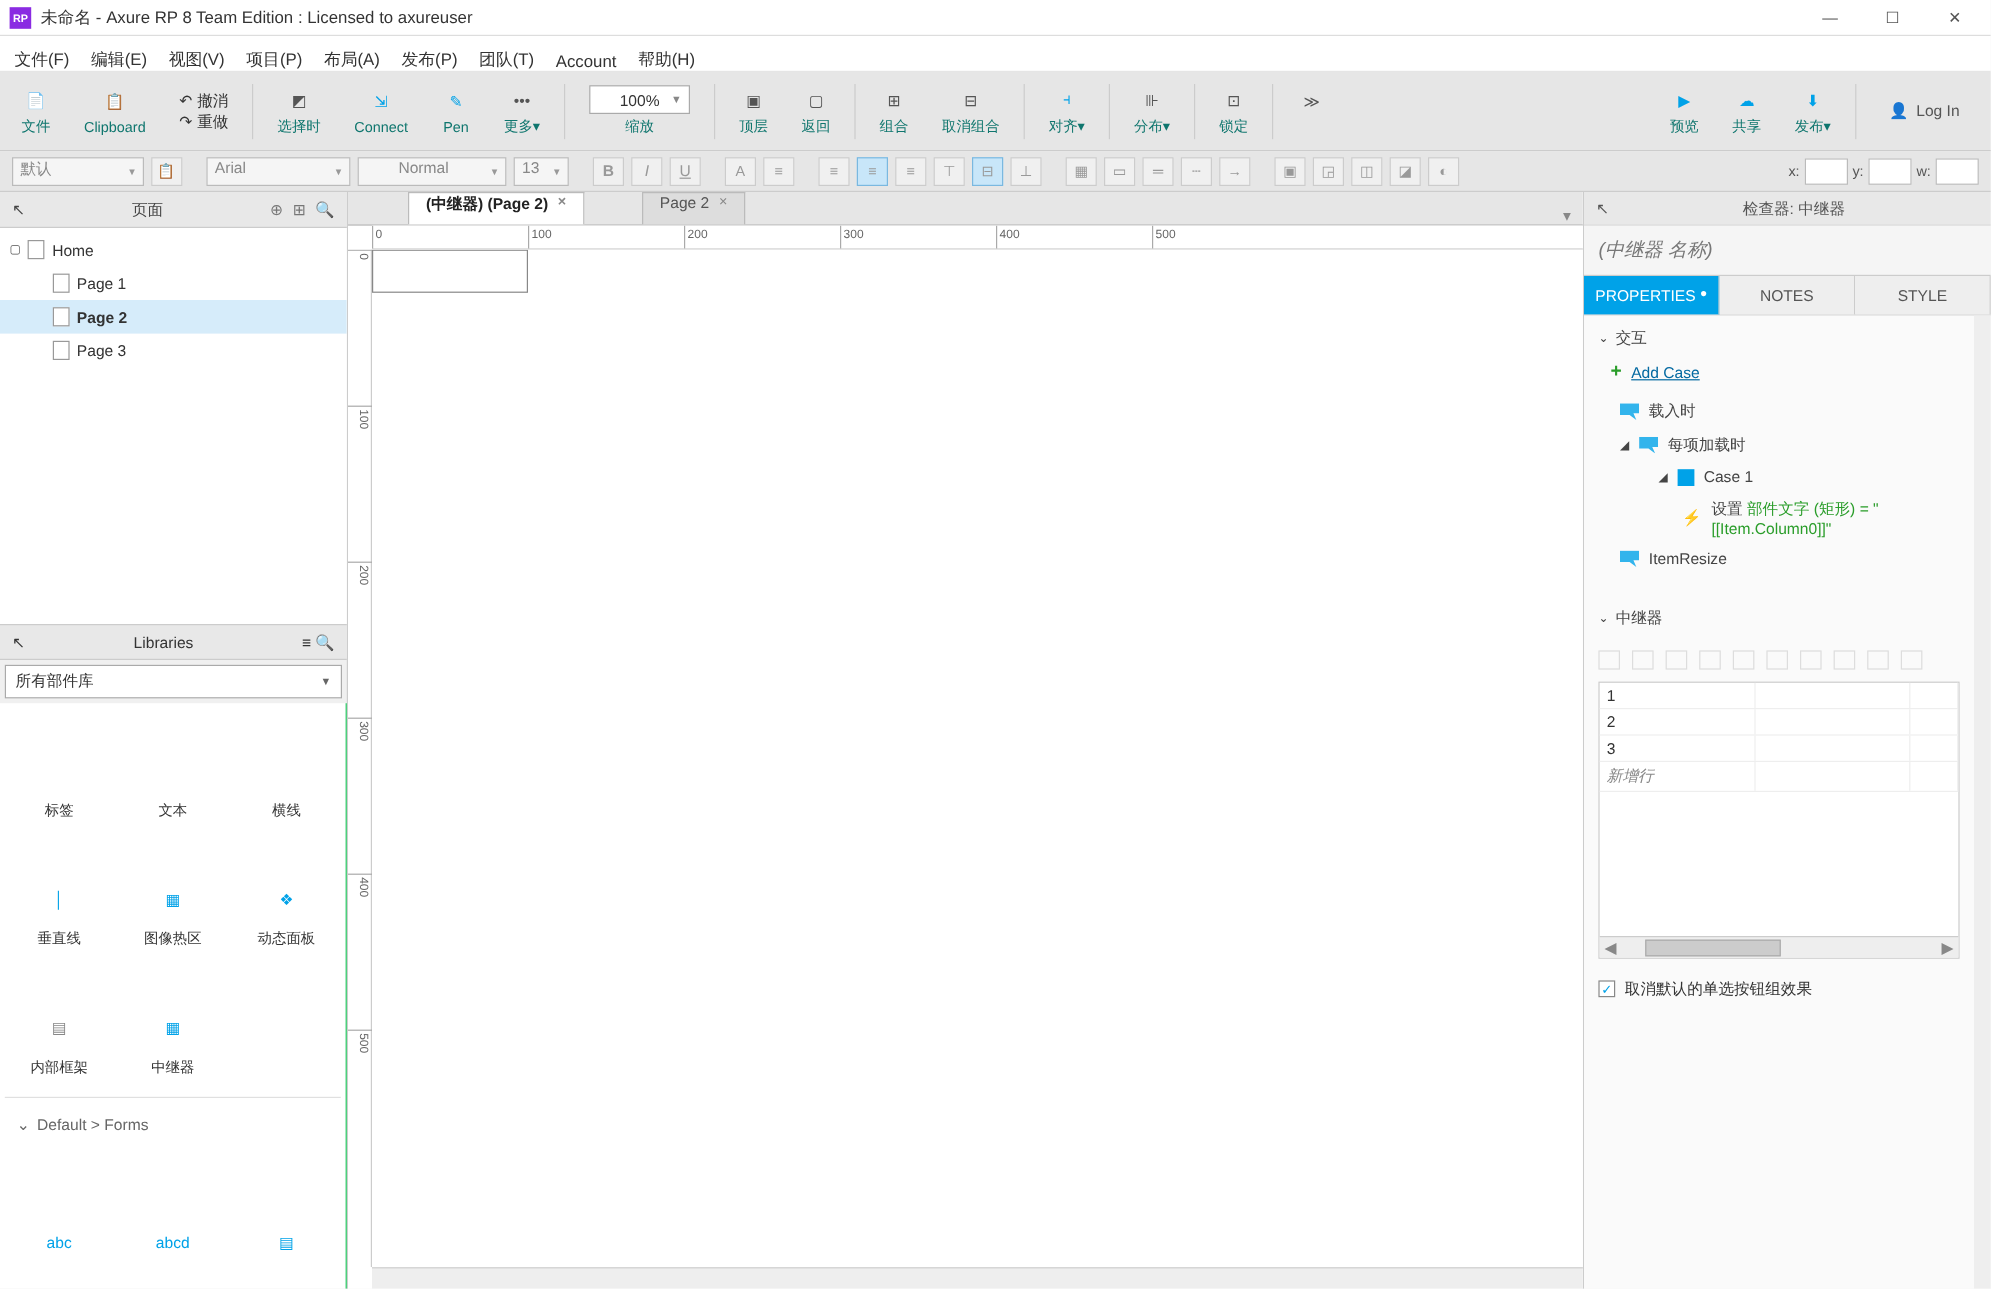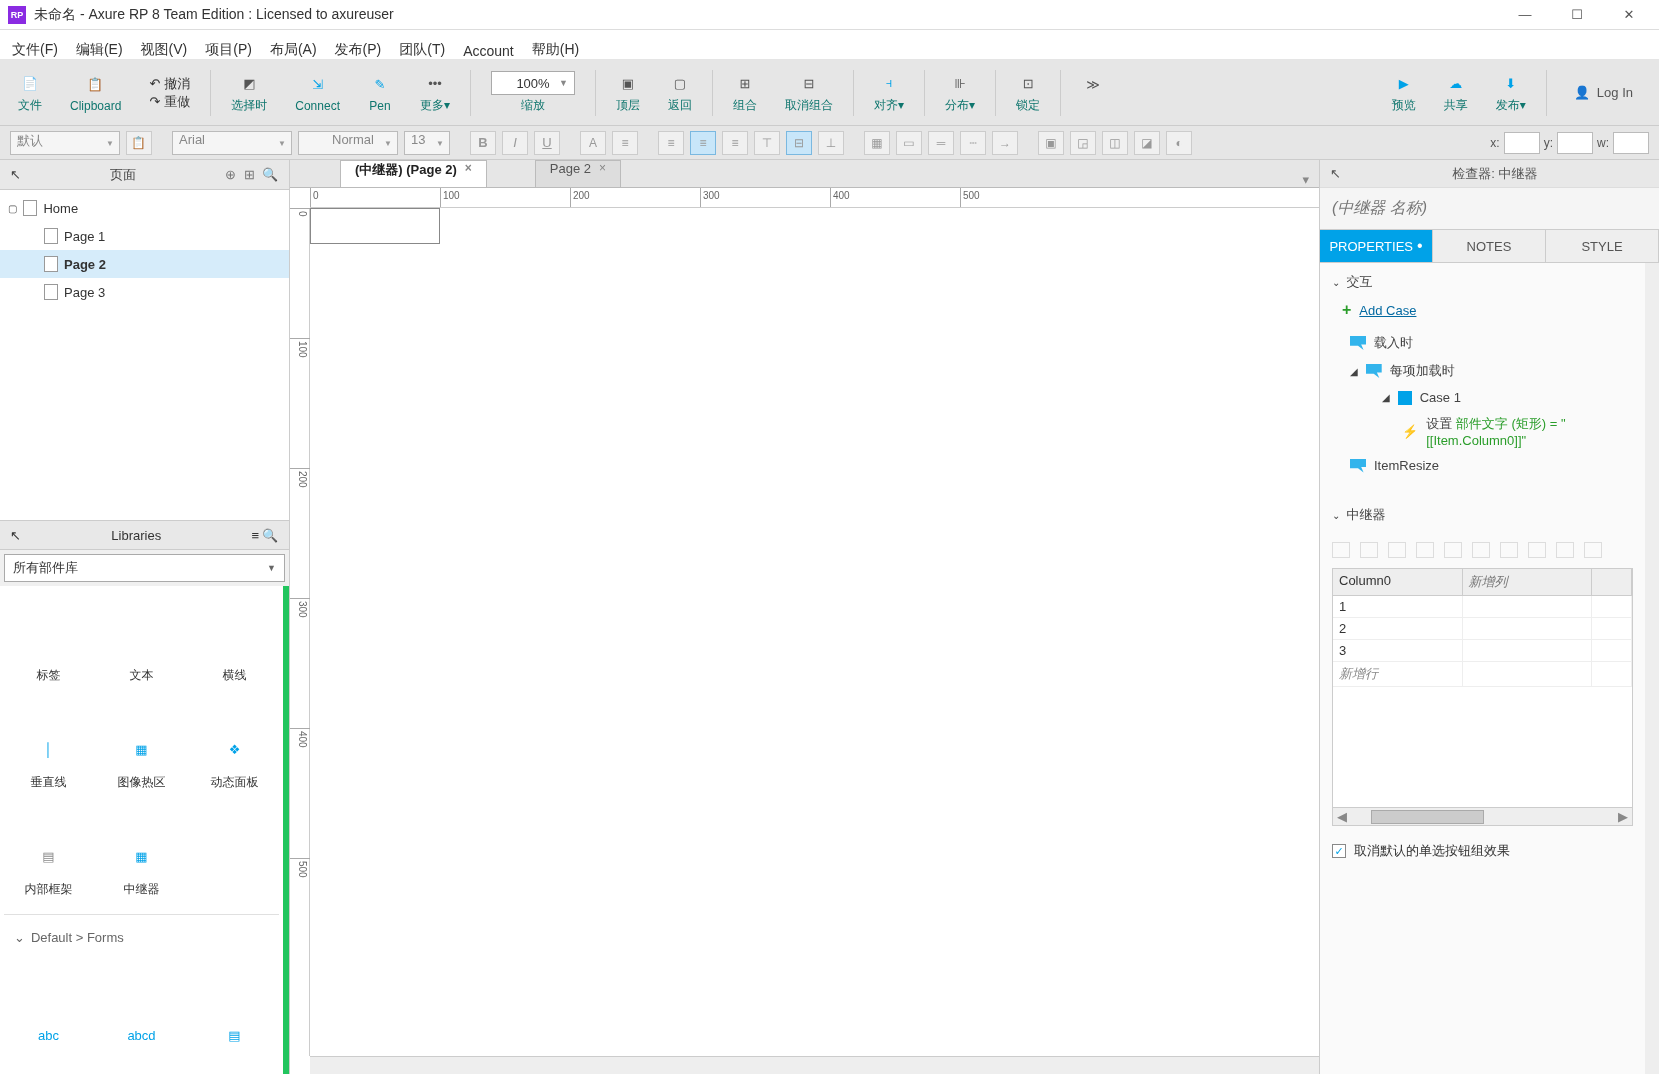--- a/index.html
+++ b/index.html
@@ -53,21 +53,21 @@
 .tree-item.child { padding-left:44px;}
 .tree-item.selected { background:#d6ecfa;}
 .tree-item .page-icon{ width:14px; height:16px; border:1px solid #999; background:#fff;}
 .tree-item .tri { font-size:10px; color:#555;}
 .tree-item .bold { font-weight:bold;}
 
 .lib-header { height:30px; background:#e8e8e8; display:flex; align-items:center; padding:0 10px; border-top:1px solid #ccc; border-bottom:1px solid #ccc;}
 .lib-header .hdr-title {flex:1; text-align:center;}
 .lib-select { height:28px; margin:4px; border:1px solid #aaa; background:#fff; display:flex; align-items:center; padding:0 8px; position:relative;}
 .lib-select::after {content:"▼"; position:absolute; right:8px; font-size:9px; color:#666;}
-.lib-grid { flex:1; background:#fff; overflow:auto; padding:8px 4px; display:grid; grid-template-columns:repeat(3,1fr); gap:4px; border-right:6px solid #22c55e; position:relative;}
+.lib-grid { flex:1; background:#fff; overflow:auto; padding:8px 4px; display:grid; grid-template-columns:repeat(3,1fr); gap:4px; border-right:1px solid #22c55e; position:relative;}
 .lib-grid::-webkit-scrollbar{width:16px;}
 .lib-item { display:flex; flex-direction:column; align-items:center; justify-content:flex-end; height:90px; gap:6px;}
 .lib-item .li-icon { width:40px; height:36px; display:flex; align-items:center; justify-content:center; color:#00a2e8;}
 .lib-item .li-label { font-size:12px; color:#333;}
 .lib-category { grid-column: 1 / -1; padding:8px 10px; color:#666; display:flex; align-items:center; gap:6px; border-top:1px solid #e0e0e0;}
 
 
 .canvas-area { flex:1; background:#fff; display:flex; flex-direction:column; position:relative;}
 .tabs { height:28px; background:#e6e6e6; display:flex; align-items:flex-end; padding-left:4px; border-bottom:1px solid #bbb;}
 .tab { height:27px; padding:0 14px; display:flex; align-items:flex-start; gap:8px; border:1px solid #bbb; border-bottom:none; background:#ddd; font-size:13px; color:#555; margin-right:2px; cursor:pointer;margin-left:46px;}
@@ -254,21 +254,21 @@
 
 <div class="formatbar">
   <div class="fb-input fb-dd" style="width:110px;">
       <span>默认</span>
     </div>
   <div class="fb-btn">📋</div>
   <div class="fb-sep"></div>
   <div class="fb-input fb-dd" style="width:120px;">
       <span>Arial</span>
     </div>
-  <div class="fb-input fb-dd" style="width:100px;padding-left:33px;">
+  <div class="fb-input fb-dd" style="width:124px;padding-left:33px;">
       <span>Normal</span>
     </div>
   <div class="fb-input fb-dd" style="width:46px;">
       <span>13</span>
     </div>
   <div class="fb-sep"></div>
   <div class="fb-btn">
       <b>B</b>
     </div>
   <div class="fb-btn">
@@ -497,25 +497,20 @@
           <span></span>
             <span></span>
           <span></span>
             <span></span>
           <span></span>
             <span></span>
           <span></span>
             <span></span>
         </div>
         <div class="rep-table">
-          <div class="hdr">
-            <div class="cell">Column0</div>
-            <div class="cell italic">新增列</div>
-            <div class="cell" style="flex:0 0 40px;"></div>
-          </div>
           <div class="row">
               <div class="cell">1</div>
               <div class="cell"></div>
               <div class="cell" style="flex:0 0 40px;"></div>
             </div>
           <div class="row">
               <div class="cell">2</div>
               <div class="cell"></div>
               <div class="cell" style="flex:0 0 40px;"></div>
             </div>

